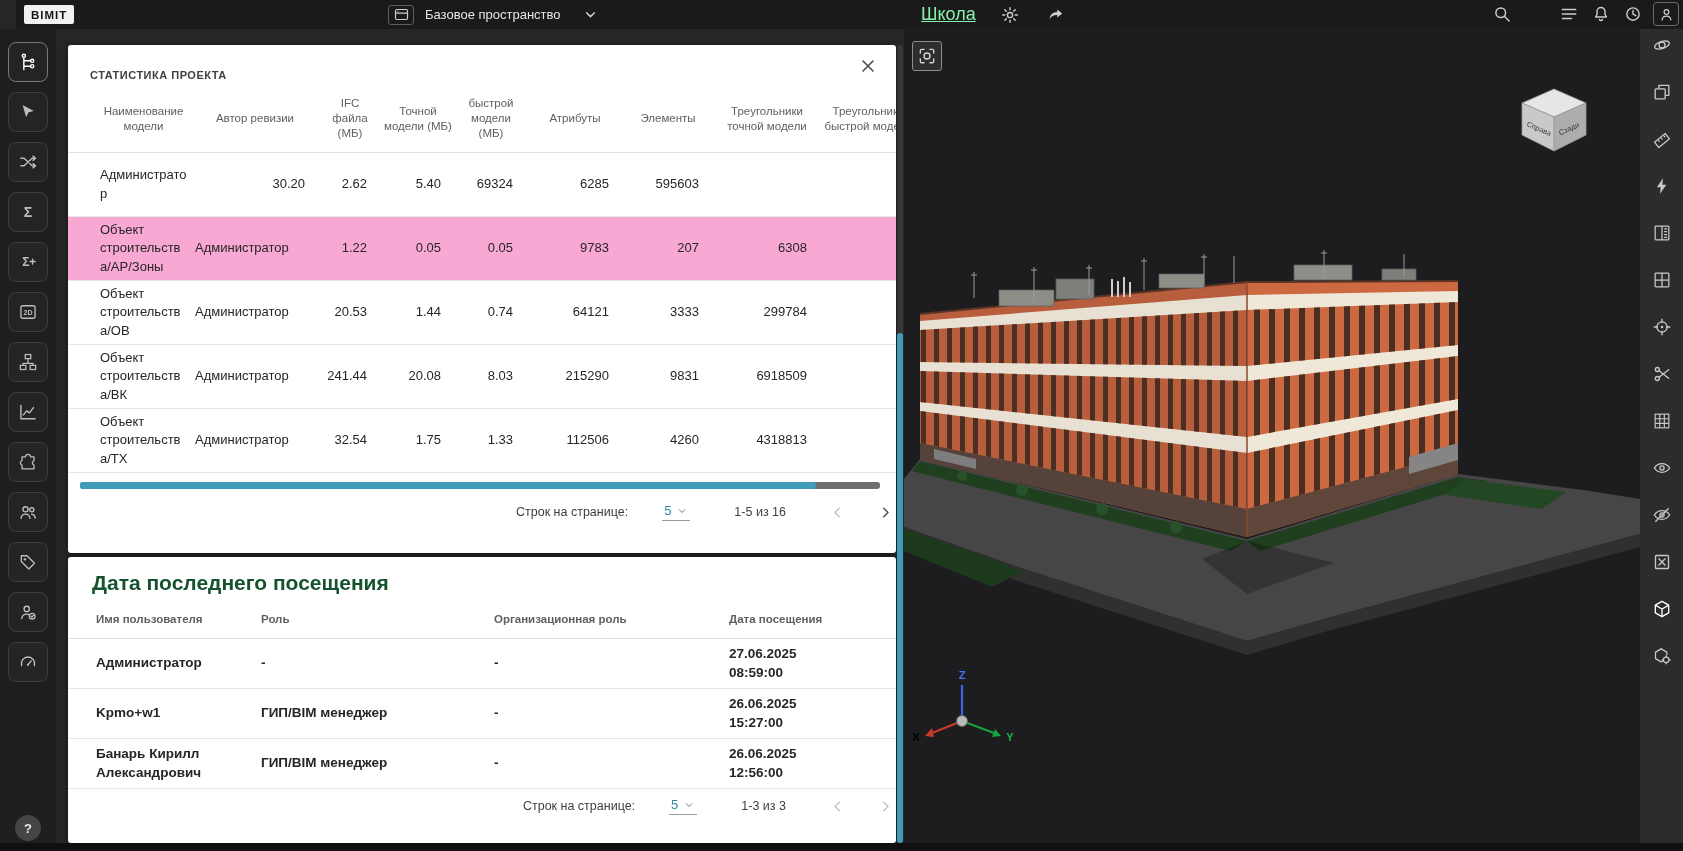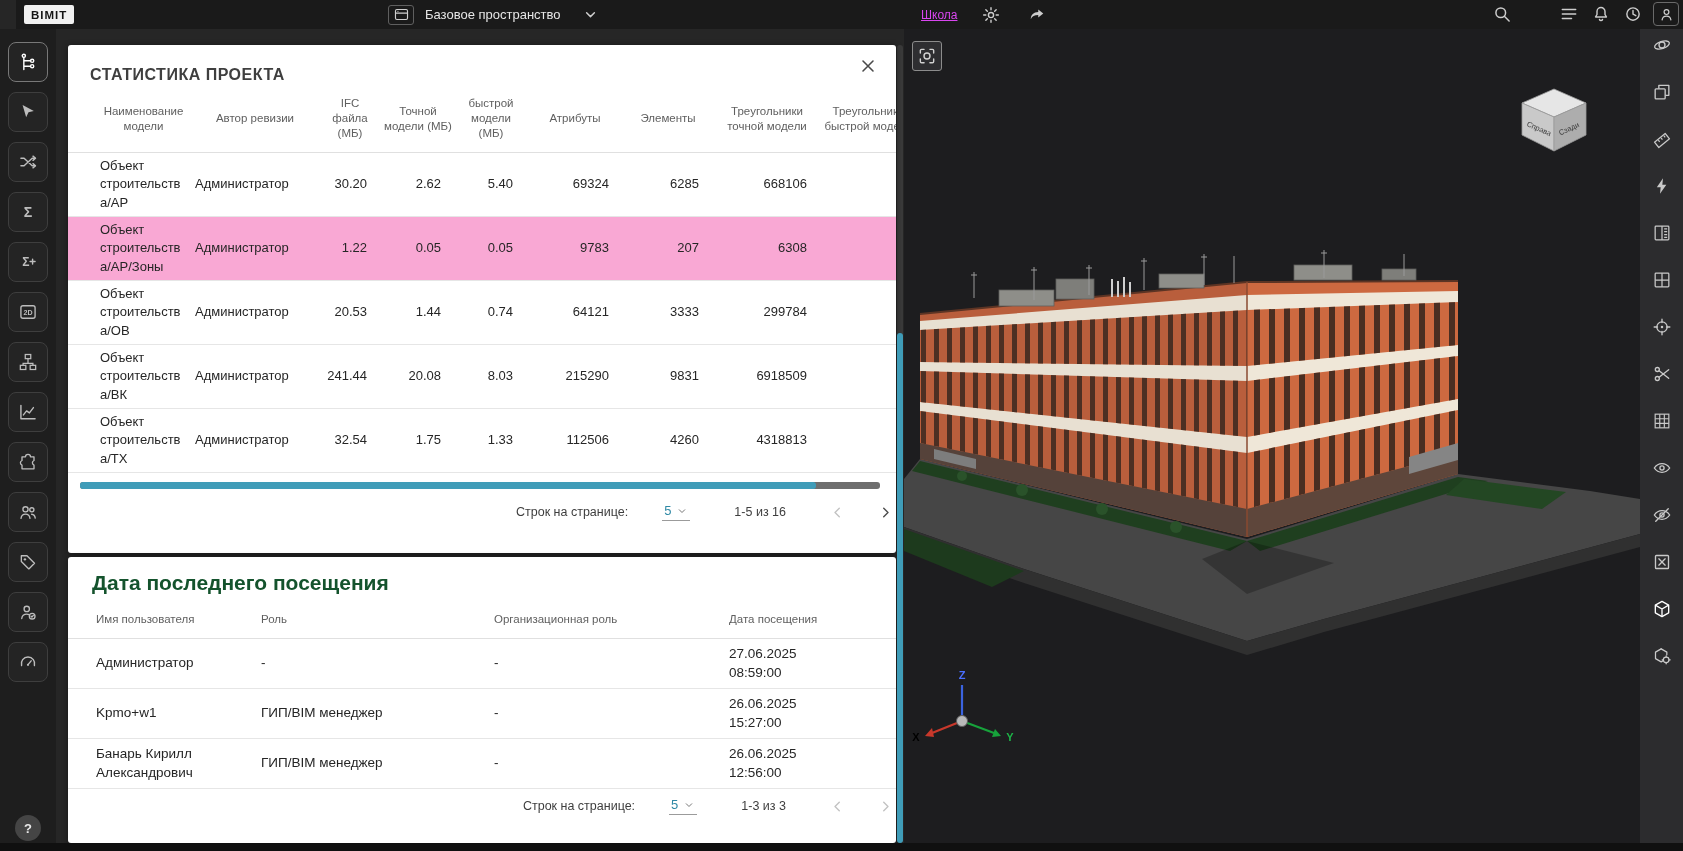--- a/index.html
+++ b/index.html
@@ -10,41 +10,41 @@
   
   .topbar { position:absolute; left:16px; top:0; width:100%; height:29px; background:#1a1a1a; z-index:30; }
   .logo { position:absolute; left:8px; top:5px; height:19px; background:#f1f1f1; border-radius:2px;
           display:flex; align-items:center; padding:0 7px; font-weight:bold; font-size:11.5px;
           letter-spacing:1px; color:#141414; cursor:pointer; }
   .ws { position:absolute; left:372px; top:0; height:29px; display:flex; align-items:center; gap:11px; cursor:pointer; }
   .ws-icbox { width:26px; height:20px; border:1px solid #5f5f5f; border-radius:3px; display:flex;
               align-items:center; justify-content:center; color:#cfcfcf; }
   .ws-label { font-size:13px; color:#e6e6e6; }
   .proj { position:absolute; left:905px; top:0; height:29px; display:flex; align-items:center; gap:22px; }
-  .proj-name { font-size:12px; color:#d946ef;text-decoration:underline; }
+  .proj-name { font-size:18px; color:#86efac;text-decoration:underline; }
   .tb-btn { background:none; border:none; color:#cdcdcd; width:24px; height:24px; padding:2px; cursor:pointer;
             display:flex; align-items:center; justify-content:center; }
   .avatar-btn { border:1px solid #6a6a6a; border-radius:4px; width:26px; height:24px; }
 
   
   .sidebar { position:absolute; left:0; top:29px; width:56px; height:814px; background:#1e1e1e; z-index:20; }
   .sbtn { position:absolute; left:8px; width:40px; height:40px; border:1px solid #3e3e3e; border-radius:8px;
           background:#242424; color:#bdbdbd; display:flex; align-items:center; justify-content:center;
           cursor:pointer; padding:0; }
   .sbtn.active { color:#ffffff; border-color:#787878; }
   .help-btn { position:absolute; left:15px; top:786px; width:26px; height:26px; border-radius:50%;
               background:#454545; color:#e8e8e8; border:none; font-size:13px; font-weight:bold; cursor:pointer; }
 
   
   .card { position:absolute; left:68px; width:828px; background:#ffffff; border-radius:3px;
           box-shadow:0 1px 6px rgba(0,0,0,.45); overflow:hidden; z-index:10; }
   #stats-card { top:45px; height:508px; }
   #visits-card { top:557px; height:286px; }
   .card-head { height:40px; display:flex; align-items:center; padding:0 22px; }
-  .card-title { font-size:16px; font-weight:bold; color:#3f3f3f; letter-spacing:.5px;margin-top:20px; }
+  .card-title { font-size:11px; font-weight:bold; color:#3f3f3f; letter-spacing:.5px;margin-top:20px; }
   .close-btn { position:absolute; right:16px; top:10px; width:22px; height:22px; color:#4a4a4a;
                background:none; border:none; cursor:pointer; padding:0; }
 
   .sgrid { display:grid; grid-template-columns:95px 128px 62px 74px 72px 96px 90px 108px 95px; padding-left:28px; }
   .shead { height:68px; border-bottom:1px solid #e0e0e0; }
   .hc { display:flex; align-items:center; justify-content:center; text-align:center;
         font-size:11.5px; color:#5f5f5f; line-height:1.3; padding:0 3px; }
   .srow { height:64px; border-bottom:1px solid #e6e6e6; }
   .srow.selected { background:#f9a8d4; }
   .cell { display:flex; align-items:center; font-size:13px; color:#262626; line-height:1.4;
@@ -59,21 +59,21 @@
   #stats-card .pgn { height:58px; }
   #visits-card .pgn { height:50px; }
   .pgn-select { display:inline-flex; align-items:center; gap:5px; border-bottom:1px solid #9b9b9b;
                 padding:0 2px 2px 2px; margin-left:34px; color:#2f89a5; font-size:13px; cursor:pointer; }
   .pgn-range { margin-left:44px; }
   .pgn-btn { margin-left:40px; background:none; border:none; width:22px; height:22px; color:#4d4d4d;
              cursor:pointer; padding:0; display:flex; align-items:center; justify-content:center; }
   .pgn-btn + .pgn-btn { margin-left:26px; }
   .pgn-btn.disabled { color:#c3c3c3; }
 
-  .vgrid { display:grid; grid-template-columns:165px 233px 235px auto; padding-left:28px; padding-right:40px; }
+  .vgrid { display:grid; grid-template-columns:165px 233px 235px auto; padding-left:28px; padding-right:40px;font-weight:bold; }
   .vtitle { font-size:21px; font-weight:bold; color:#14532d; padding:14px 24px 6px 24px; }
   .vhead { height:38px; border-bottom:1px solid #e0e0e0; }
   .vhead .hc { justify-content:flex-start; text-align:left; padding:0; }
   .vrow { height:50px; border-bottom:1px solid #e6e6e6; }
   .vrow .cell { font-size:13.5px; padding-left:0; }
 
   .vscroll-track { position:absolute; left:897px; top:45px; width:6px; height:798px; background:#3a3a3a; border-radius:3px; z-index:9; }
   .vscroll-thumb { position:absolute; left:897px; top:333px; width:6px; height:510px; background:#3f9cb8; border-radius:3px; z-index:11; }
 
   
@@ -488,28 +488,27 @@
       <div class="hc">IFC файла (МБ)</div>
       <div class="hc">Точной модели (МБ)</div>
       <div class="hc">быстрой модели (МБ)</div>
       <div class="hc">Атрибуты</div>
       <div class="hc">Элементы</div>
       <div class="hc">Треугольники точной модели</div>
       <div class="hc">Треугольники быстрой модели</div>
     </div>
 
     <div class="srow sgrid">
-      <div class="cell">Объект строительства/АР</div>
       <div class="cell">Администратор</div>
       <div class="cell num">30.20</div>
       <div class="cell num">2.62</div>
       <div class="cell num">5.40</div>
       <div class="cell num">69324</div>
       <div class="cell num">6285</div>
-      <div class="cell num">668106</div>
+      <div class="cell num">595603</div>
     </div>
     <div class="srow sgrid selected">
       <div class="cell">Объект строительства/АР/Зоны</div>
       <div class="cell">Администратор</div>
       <div class="cell num">1.22</div>
       <div class="cell num">0.05</div>
       <div class="cell num">0.05</div>
       <div class="cell num">9783</div>
       <div class="cell num">207</div>
       <div class="cell num">6308</div>

